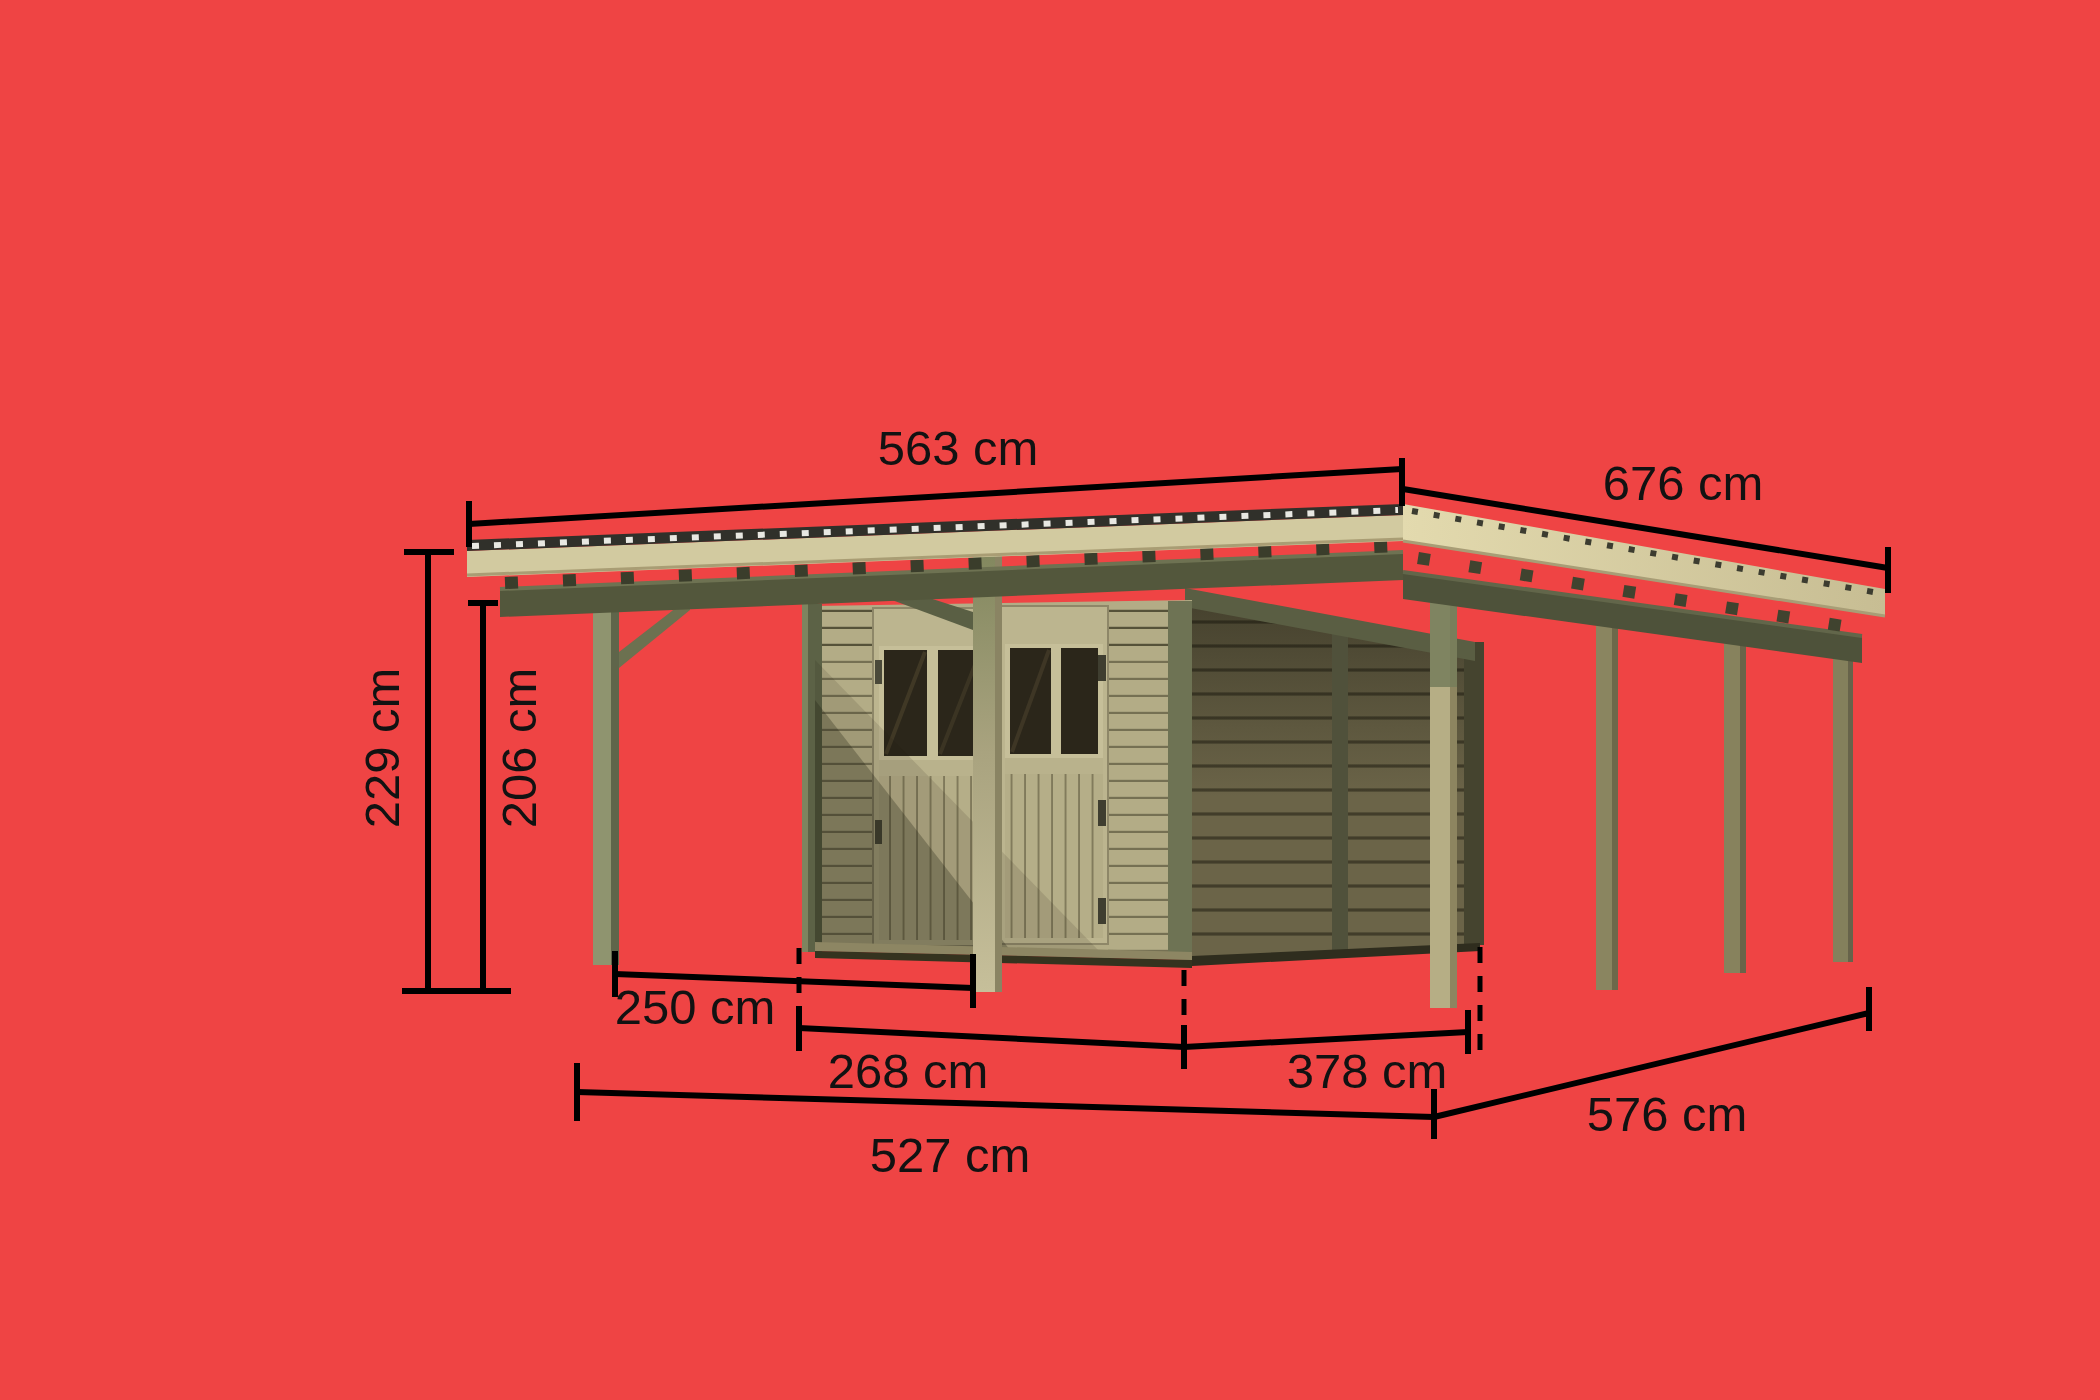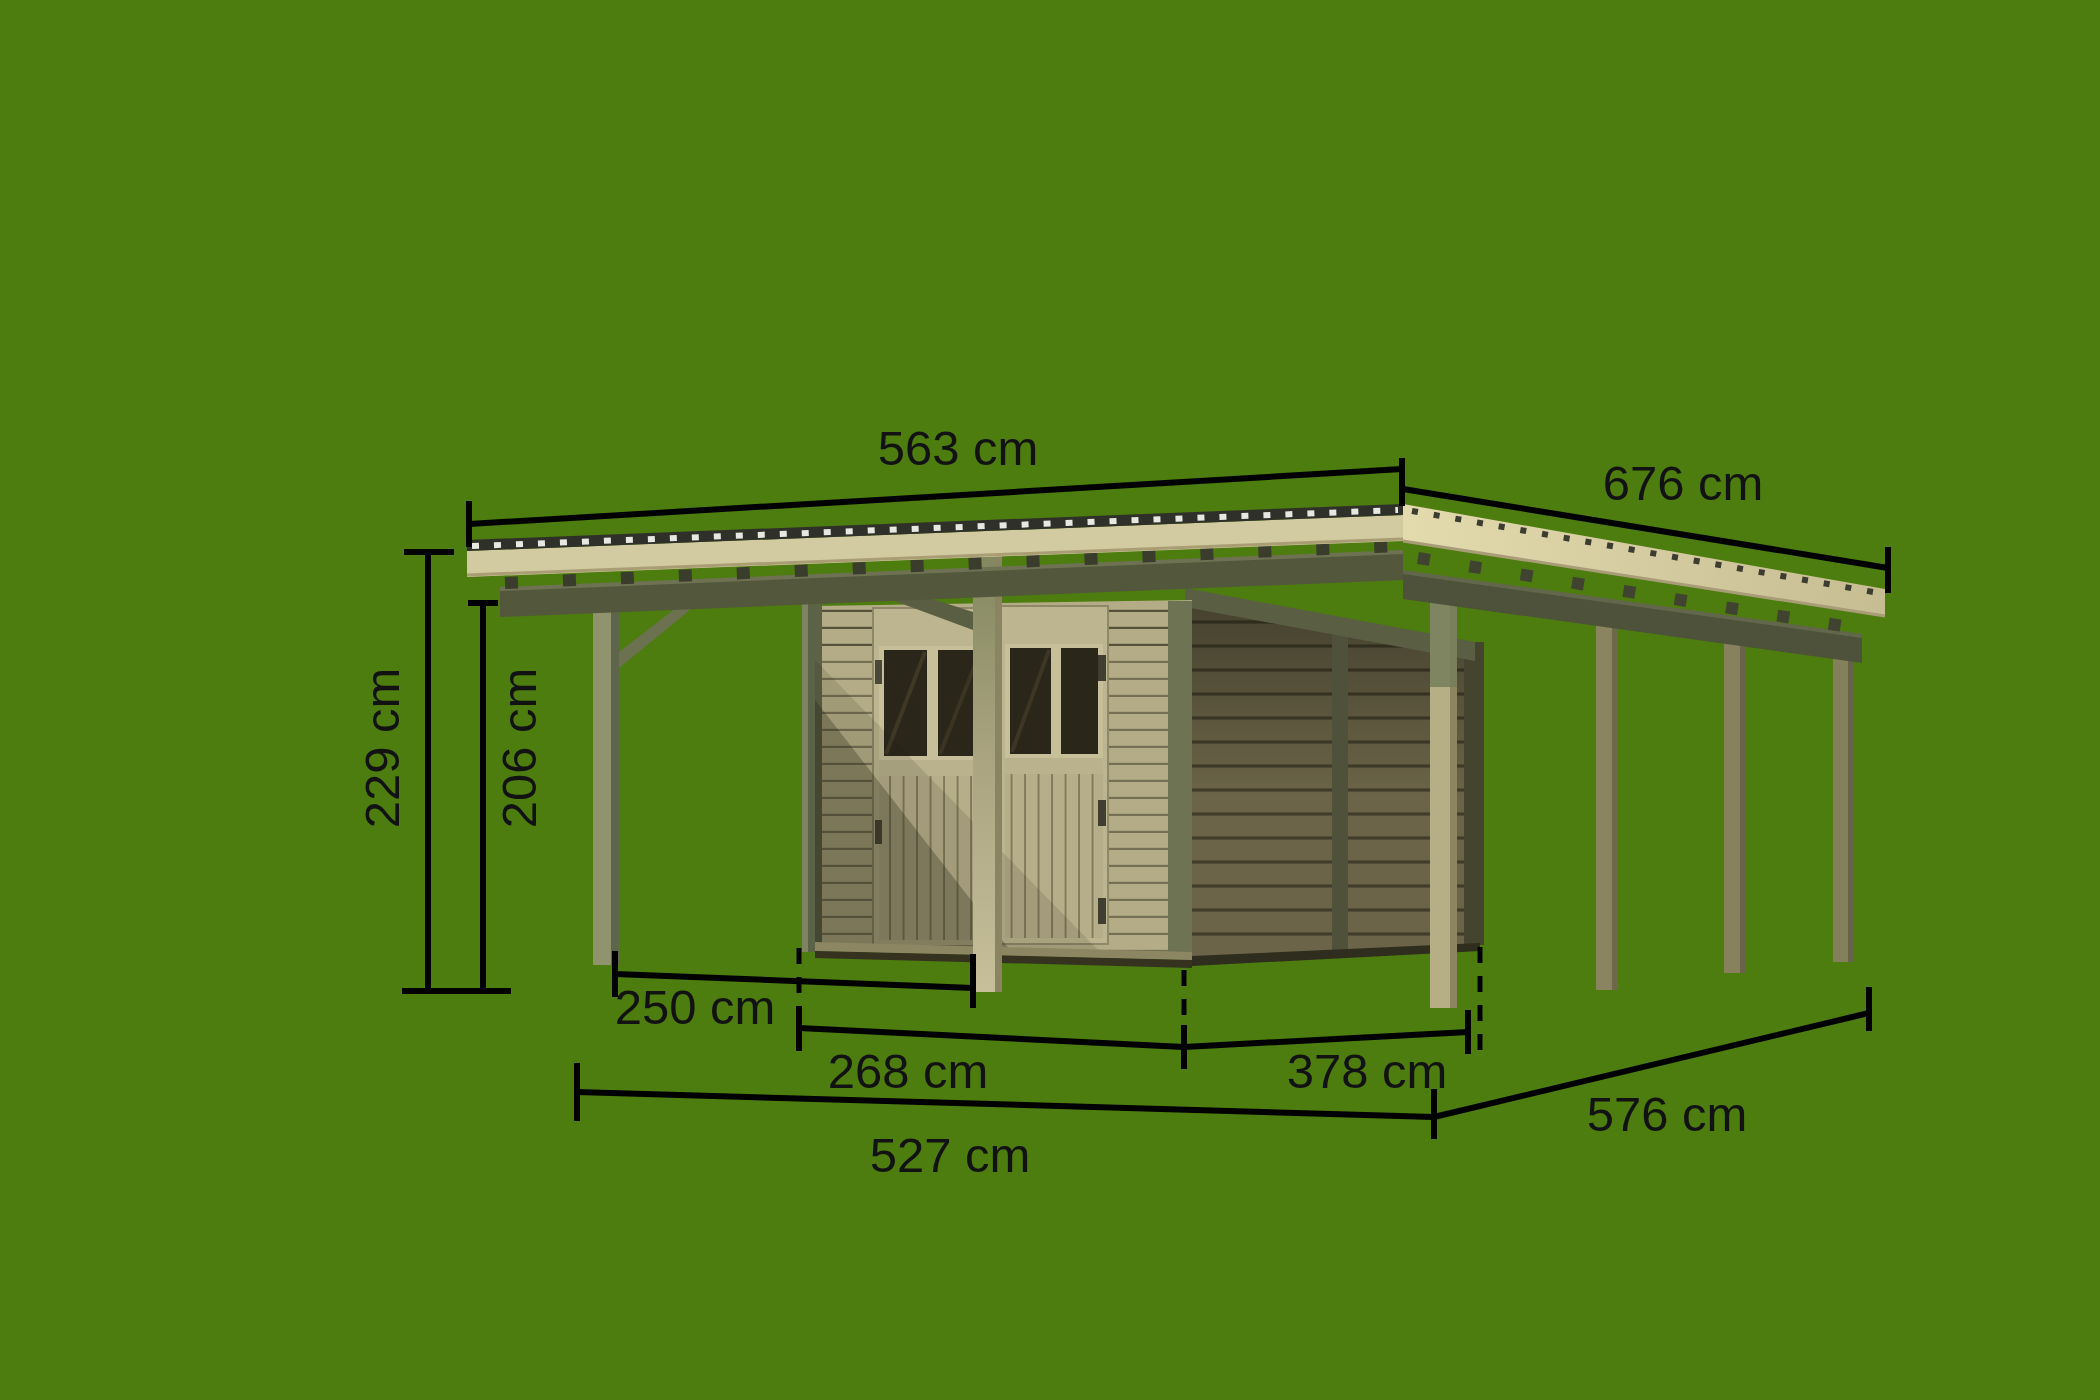--- a/index.html
+++ b/index.html
@@ -1,16 +1,16 @@
 <!DOCTYPE html>
 <html><head>
 <meta charset="utf-8">
 <style>
   html,body{margin:0;padding:0;background:#ffffff;}
-  .stage{position:relative;width:2100px;height:1400px;background:#4d7c0f;overflow:hidden;}
+  .stage{position:relative;width:2100px;height:1400px;background:#ef4444;overflow:hidden;}
   svg{display:block;}
   text{font-family:"Liberation Sans", sans-serif;fill:#121212;}
   .dim-label{font-size:49px;}
 </style>
 </head>
 <body>
 
 <div class="stage">
 <svg width="2100" height="1400" viewBox="0 0 2100 1400">
   <defs>

